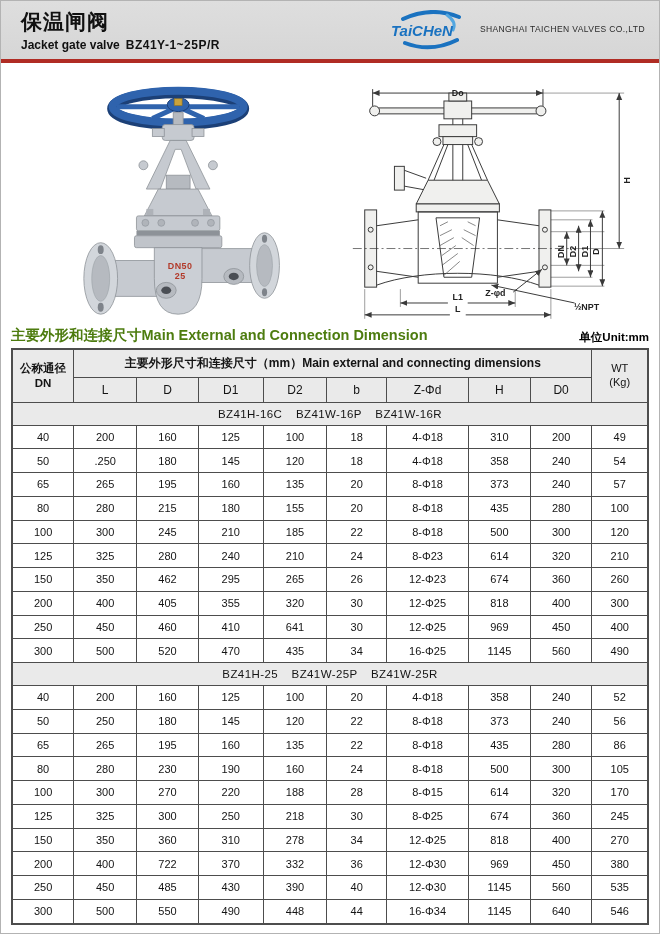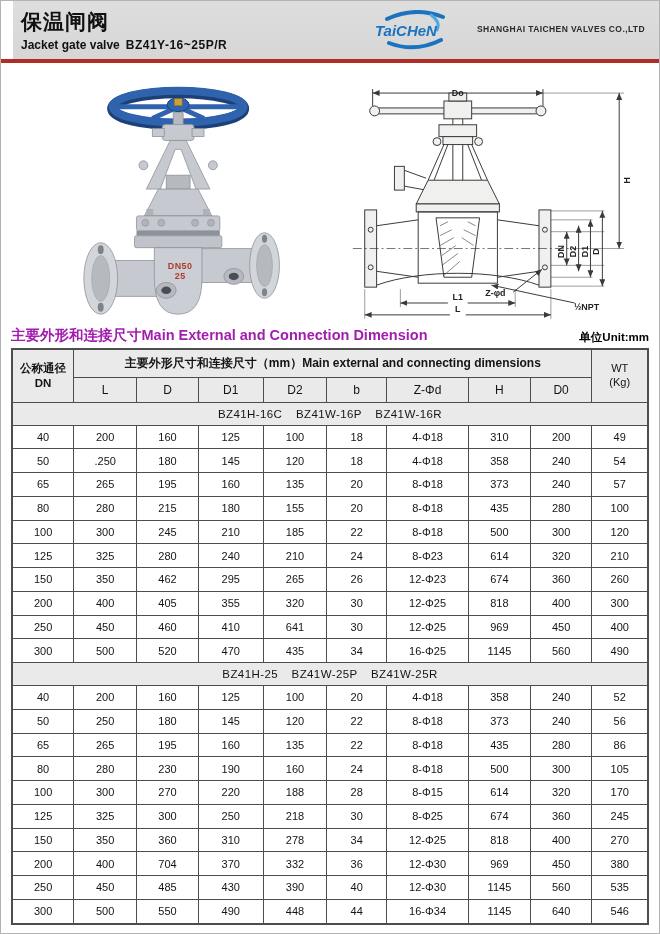--- a/index.html
+++ b/index.html
@@ -18,46 +18,45 @@
   .page{
     position:relative;width:660px;height:934px;background:#fff;
     border:1px solid #b3b3b3;overflow:hidden;
   }
 
   
   .header{
     position:absolute;top:0;left:0;right:0;height:58px;
     background:linear-gradient(#dedede,var(--header-bg));
     display:flex;justify-content:space-between;align-items:center;
-    padding:0 14px 0 8px;
-    margin-left:12px;
+    padding:0 14px 0 20px;
   }
   .title-block{display:flex;flex-direction:column;gap:2px;}
   .title-zh{font-size:21px;font-weight:bold;letter-spacing:1px;color:#111;}
   .title-en{font-size:12px;font-weight:bold;color:#111;font-family:"Liberation Sans Narrow","Liberation Sans",sans-serif;}
   .title-en .model{margin-left:6px;letter-spacing:.5px;}
-  .brand{display:flex;align-items:center;gap:20px;}
+  .brand{display:flex;align-items:center;gap:7px;}
   .brand-text{display:flex;flex-direction:column;line-height:1.15;}
   .company-zh{font-size:18px;font-weight:bold;color:#1c1c1c;letter-spacing:1px;}
-  .company-en{font-size:8.5px;font-weight:bold;color:#2a2a2a;letter-spacing:.4px;text-align:center;}
+  .company-en{font-size:8.5px;font-weight:normal;color:#2a2a2a;letter-spacing:.4px;text-align:center;}
   .red-bar{position:absolute;top:58px;left:0;right:0;height:4px;background:var(--accent-red);}
 
   
   .photo-wrap{position:absolute;left:60px;top:76px;width:278px;height:246px;}
   .drawing-wrap{position:absolute;left:336px;top:80px;width:302px;height:240px;}
   svg{display:block;}
   .dim-text{font-size:9px;font-weight:bold;fill:#222;}
   .mark-text{font-weight:bold;letter-spacing:.5px;}
 
   
   .section-bar{
     position:absolute;left:10px;right:10px;top:324px;height:20px;
     display:flex;justify-content:space-between;align-items:flex-end;
   }
-  .section-title{font-size:14.5px;font-weight:bold;color:#a21caf;}
+  .section-title{font-size:14.5px;font-weight:bold;color:#4d7c0f;}
   .unit-note{font-size:11.5px;font-weight:bold;color:#000;}
 
   
   .table-wrap{position:absolute;left:10px;right:10px;top:347px;bottom:8px;}
   table{
     width:100%;height:100%;border-collapse:collapse;table-layout:fixed;
     border:2px solid var(--line);
   }
   th,td{
     border:1px solid var(--line);text-align:center;vertical-align:middle;
@@ -78,21 +77,21 @@
 </style>
 </head>
 <body>
 
 <div class="page">
 
   <div class="header">
     <div class="title-block">
       <div class="title-zh">保温闸阀</div>
       <div class="title-en">
-        <span>Jacket gate valve</span><span class="model">BZ41Y-16~25P/R</span>
+        <span>Jacket gate valve</span><span class="model">BZ41Y-1~25P/R</span>
       </div>
     </div>
     <div class="brand">
       <svg width="86" height="40" viewBox="0 0 86 40">
         <path d="M16,9 Q44,-4 72,7" stroke="#1a72c0" stroke-width="4" fill="none" stroke-linecap="round"></path>
         <path d="M70,30 Q44,43 18,33" stroke="#1a72c0" stroke-width="4" fill="none" stroke-linecap="round"></path>
         <path d="M60,5 Q70,12 66,20" stroke="#53a7e0" stroke-width="3" fill="none" stroke-linecap="round"></path>
         <text x="4" y="26" font-size="15" font-style="italic" font-weight="bold" fill="#1a72c0">TaiCHeN</text>
       </svg>
       <div class="brand-text">
@@ -499,21 +498,21 @@
             <td>278</td>
             <td>34</td>
             <td>12-Φ25</td>
             <td>818</td>
             <td>400</td>
             <td>270</td>
           </tr>
           <tr>
             <td>200</td>
             <td>400</td>
-            <td>704</td>
+            <td>722</td>
             <td>370</td>
             <td>332</td>
             <td>36</td>
             <td>12-Φ30</td>
             <td>969</td>
             <td>450</td>
             <td>380</td>
           </tr>
           <tr>
             <td>250</td>

